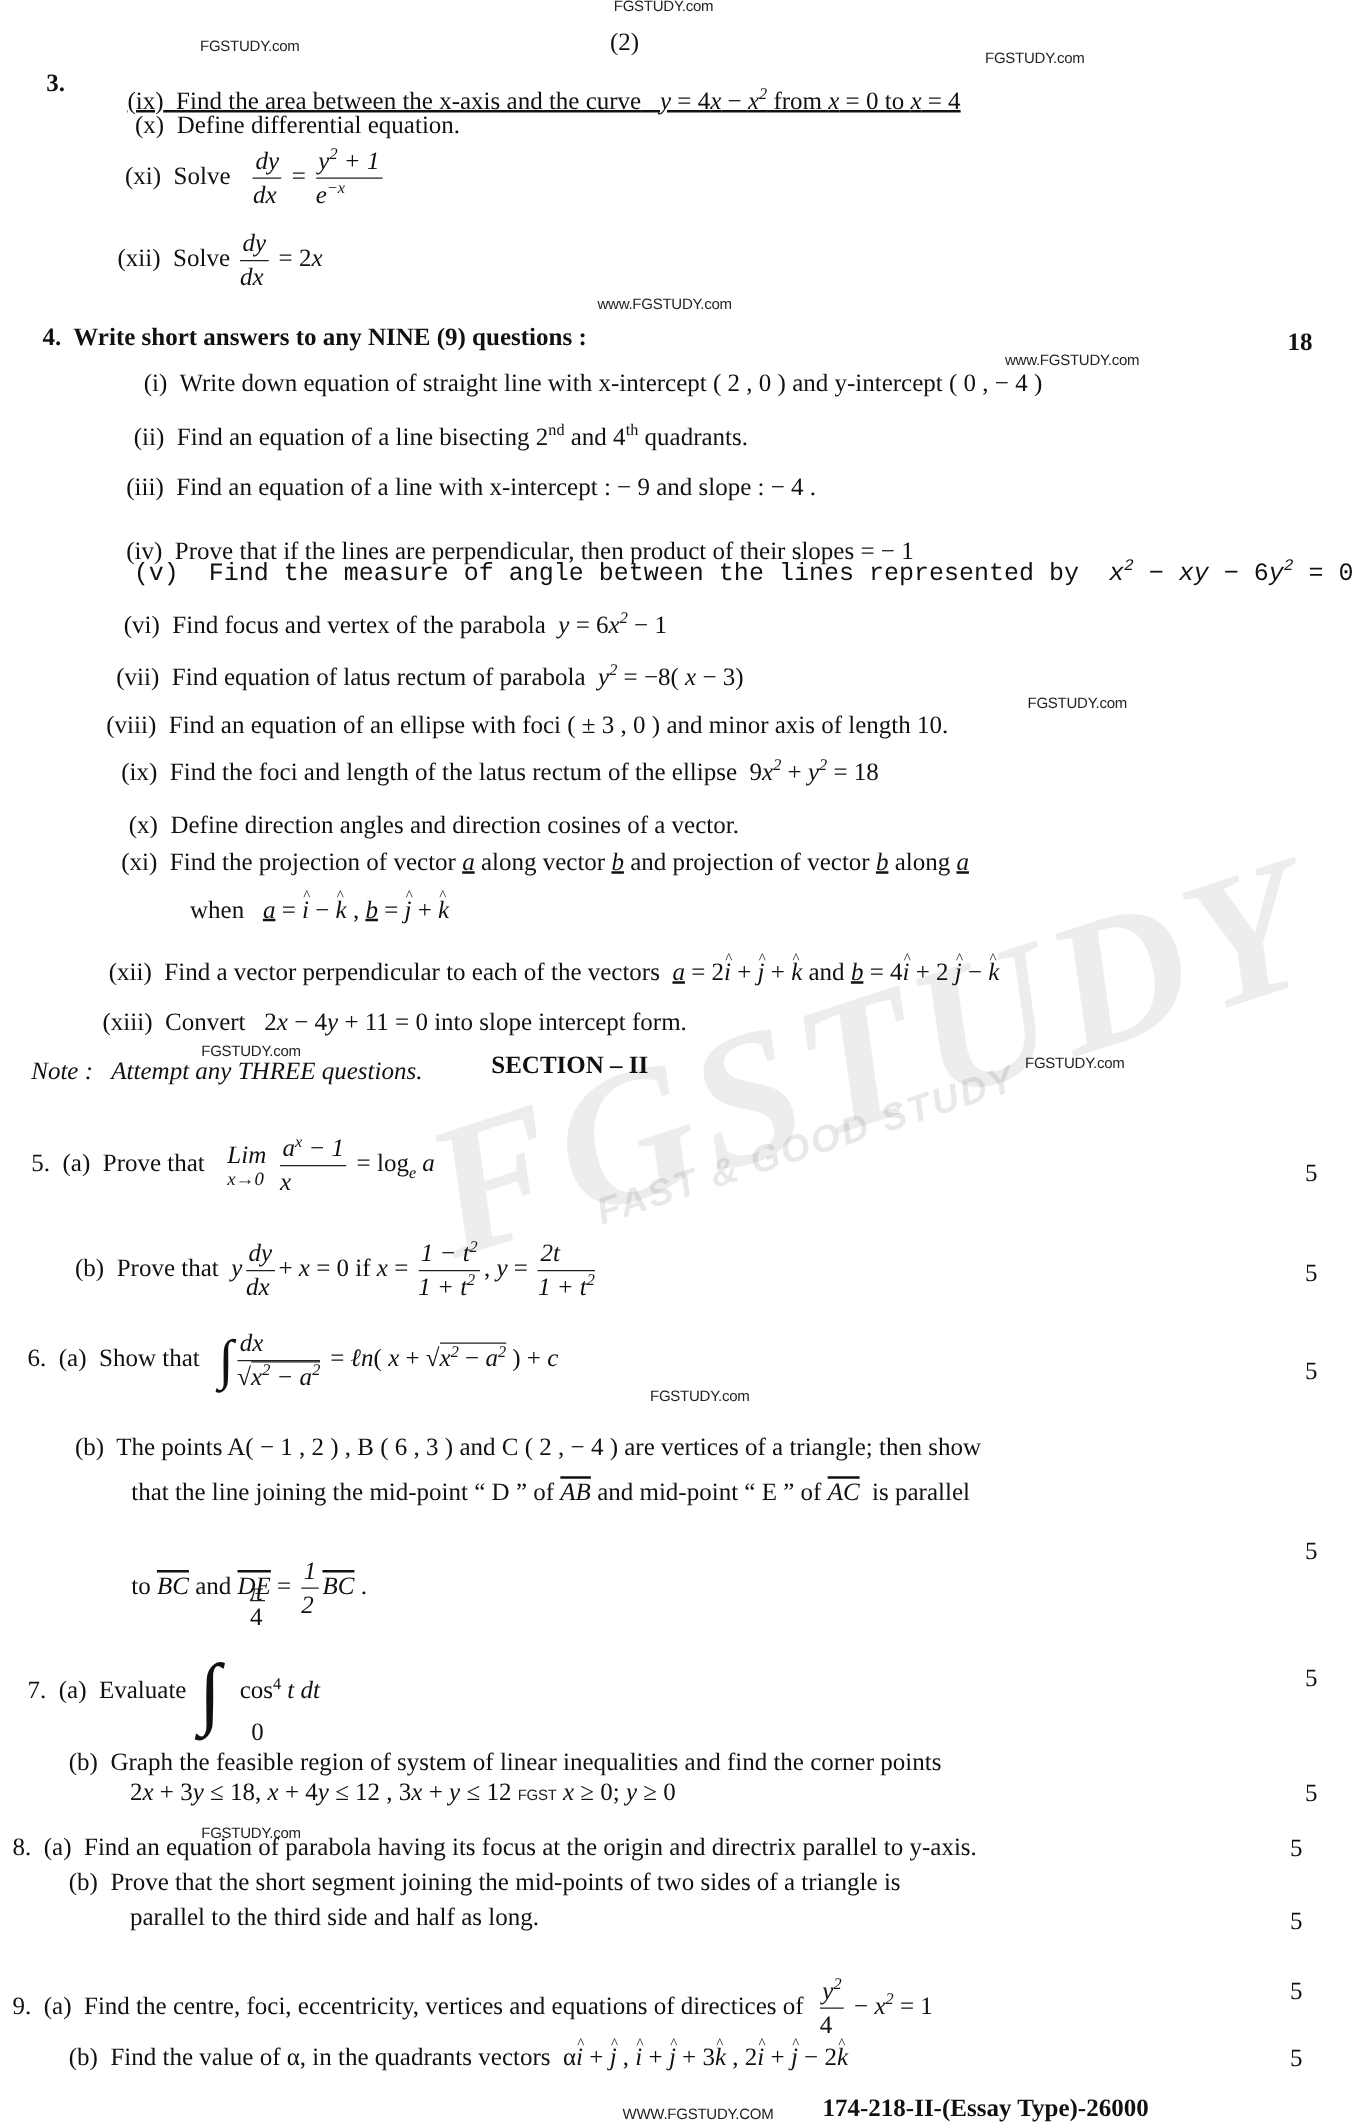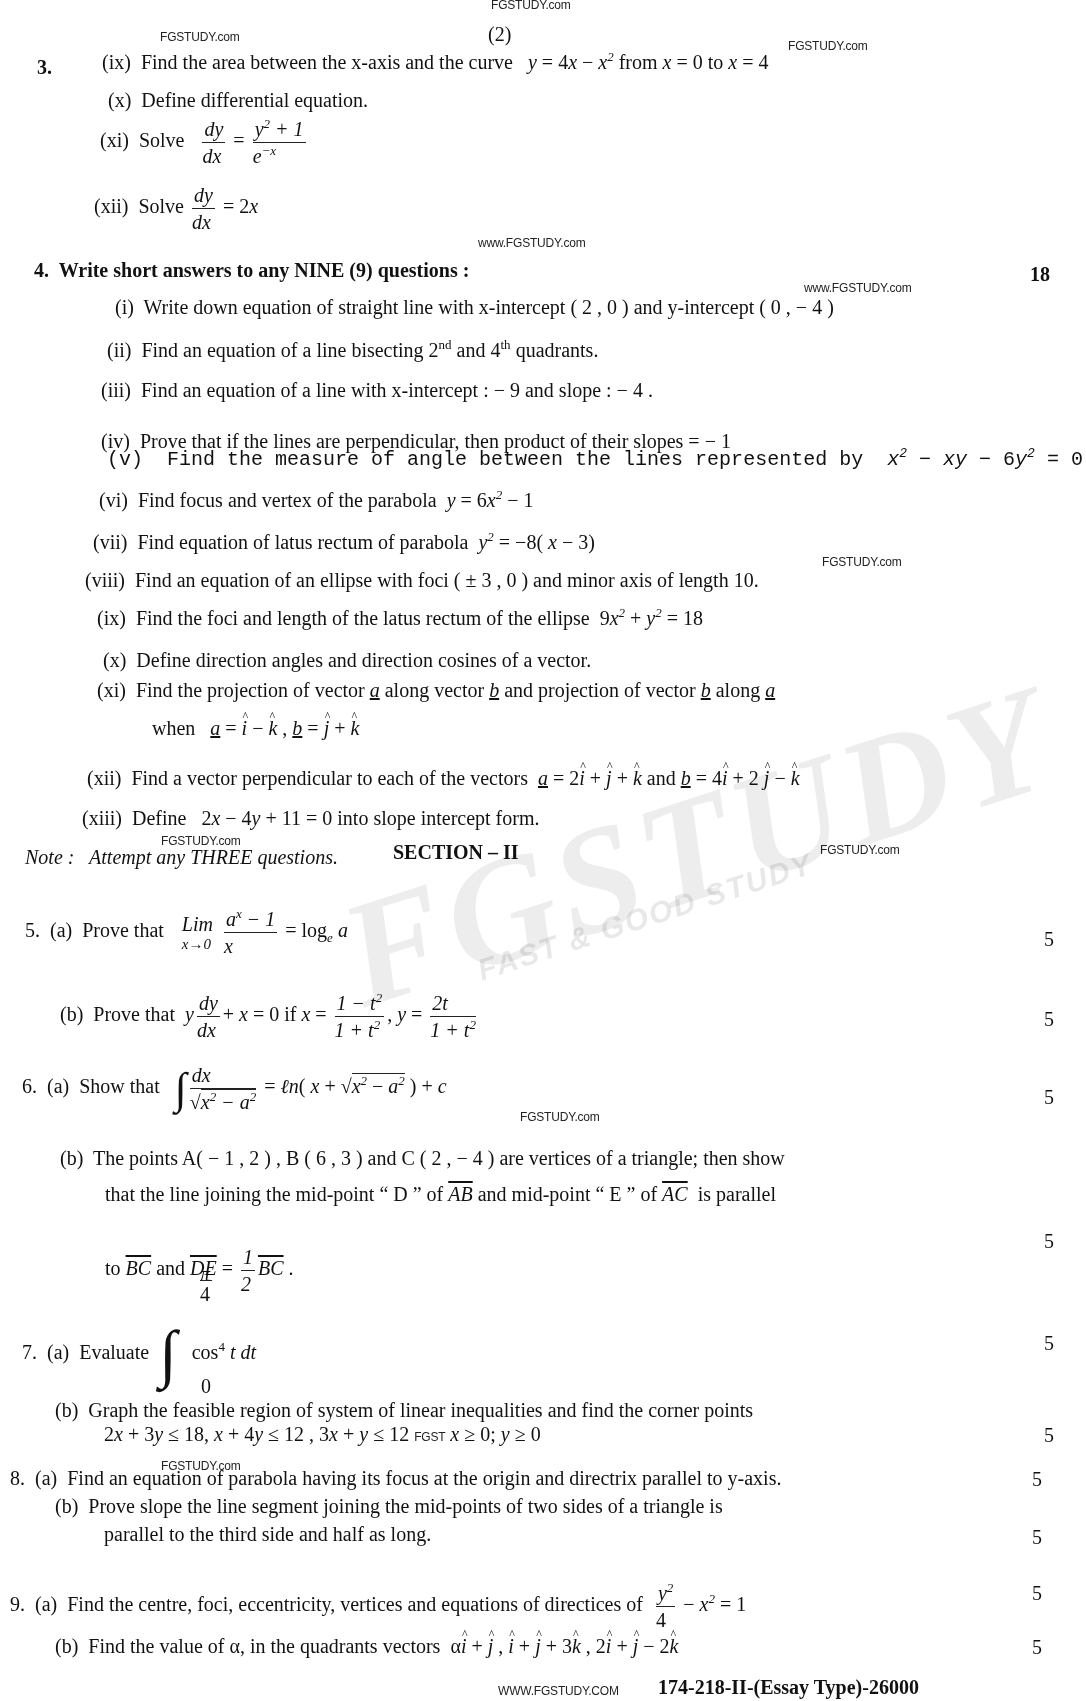--- a/index.html
+++ b/index.html
@@ -38,21 +38,21 @@
 
 <div class="bigwm">FGSTUDY</div>
 <div class="bigwm2">FAST &amp; GOOD STUDY</div>
 
 <div class="abs wm-small" style="left:491px;top:-2px;">FGSTUDY.com</div>
 <div class="abs txt" style="left:488px;top:22px;">(2)</div>
 <div class="abs wm-small" style="left:160px;top:30px;">FGSTUDY.com</div>
 <div class="abs wm-small" style="left:788px;top:39px;">FGSTUDY.com</div>
 
 <div class="abs txt bold" style="left:37px;top:55px;">3.</div>
-<div class="abs txt" style="left:102px;top:50px;">
+<div class="abs txt" style="left:102px;top:69px;text-decoration:underline;">
   <span>(ix)</span>&nbsp;
   <span>Find the area between the x-axis and the curve</span>&nbsp;&nbsp;
   <span class="math">y</span> = 4<span class="math">x</span> − <span class="math">x</span><sup>2</sup> from <span class="math">x</span> = 0 to <span class="math">x</span> = 4
 </div>
 <div class="abs txt" style="left:108px;top:88px;">
   <span>(x)</span>&nbsp;
   <span>Define differential equation.</span>
 </div>
 <div class="abs txt" style="left:100px;top:116px;">
   <span>(xi)</span>&nbsp;
@@ -114,21 +114,21 @@
 </div>
 <div class="abs txt" style="left:152px;top:716px;">
   <span>when</span>&nbsp;&nbsp;
   <span class="ul">a</span> = <span class="hat">i</span> − <span class="hat">k</span> , <span class="ul">b</span> = <span class="hat">j</span> + <span class="hat">k</span>
 </div>
 <div class="abs txt" style="left:87px;top:766px;">
   <span>(xii)</span>&nbsp; <span>Find a vector perpendicular to each of the vectors</span>&nbsp;
   <span class="ul">a</span> = 2<span class="hat">i</span> + <span class="hat">j</span> + <span class="hat">k</span> and <span class="ul">b</span> = 4<span class="hat">i</span> + 2 <span class="hat">j</span> − <span class="hat">k</span>
 </div>
 <div class="abs txt" style="left:82px;top:806px;">
-  <span>(xiii)</span>&nbsp; <span>Define</span>&nbsp;&nbsp;
+  <span>(xiii)</span>&nbsp; <span>Convert</span>&nbsp;&nbsp;
   2<span class="math">x</span> − 4<span class="math">y</span> + 11 = 0 <span>into slope intercept form.</span>
 </div>
 <div class="abs wm-small" style="left:161px;top:834px;">FGSTUDY.com</div>
 <div class="abs wm-small" style="left:820px;top:843px;">FGSTUDY.com</div>
 
 <div class="abs txt bold" style="left:393px;top:840px;">SECTION – II</div>
 <div class="abs txt" style="left:25px;top:845px;font-style:italic;">
   <span>Note :</span>&nbsp;&nbsp; <span>Attempt any THREE questions.</span>
 </div>
 
@@ -195,21 +195,21 @@
 <div class="abs wm-small" style="left:161px;top:1459px;">FGSTUDY.com</div>
 
 <div class="abs txt" style="left:10px;top:1466px;">
   <span>8.</span>&nbsp;
   <span>(a)</span>&nbsp;
   <span>Find an equation of parabola having its focus at the origin and directrix parallel to y-axis.</span>
 </div>
 <div class="marks" style="left:1032px;top:1468px;">5</div>
 <div class="abs txt" style="left:55px;top:1494px;">
   <span>(b)</span>&nbsp;
-  <span>Prove slope the line segment joining the mid-points of two sides of a triangle is</span>
+  <span>Prove that the short segment joining the mid-points of two sides of a triangle is</span>
 </div>
 <div class="abs txt" style="left:104px;top:1522px;">parallel to the third side and half as long.</div>
 <div class="marks" style="left:1032px;top:1526px;">5</div>
 
 <div class="abs txt" style="left:10px;top:1580px;">
   <span>9.</span>&nbsp;
   <span>(a)</span>&nbsp;
   <span>Find the centre, foci, eccentricity, vertices and equations of directices of</span>&nbsp;
   <span class="frac"><span class="n">y<sup>2</sup></span><span class="d" style="font-style:normal">4</span></span> − <span class="math">x</span><sup>2</sup> = 1
 </div>

